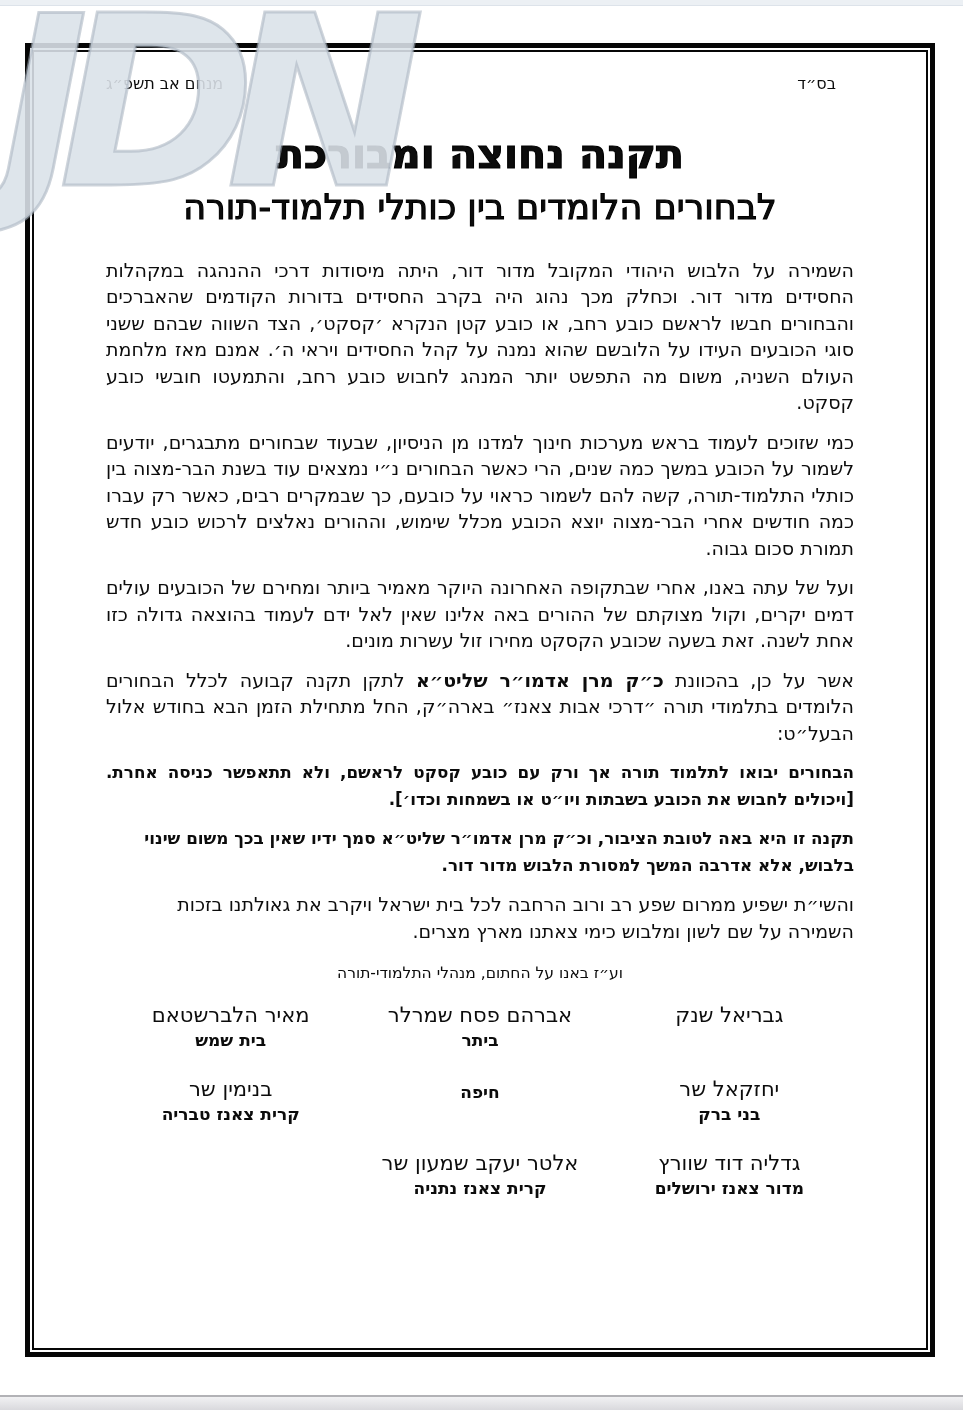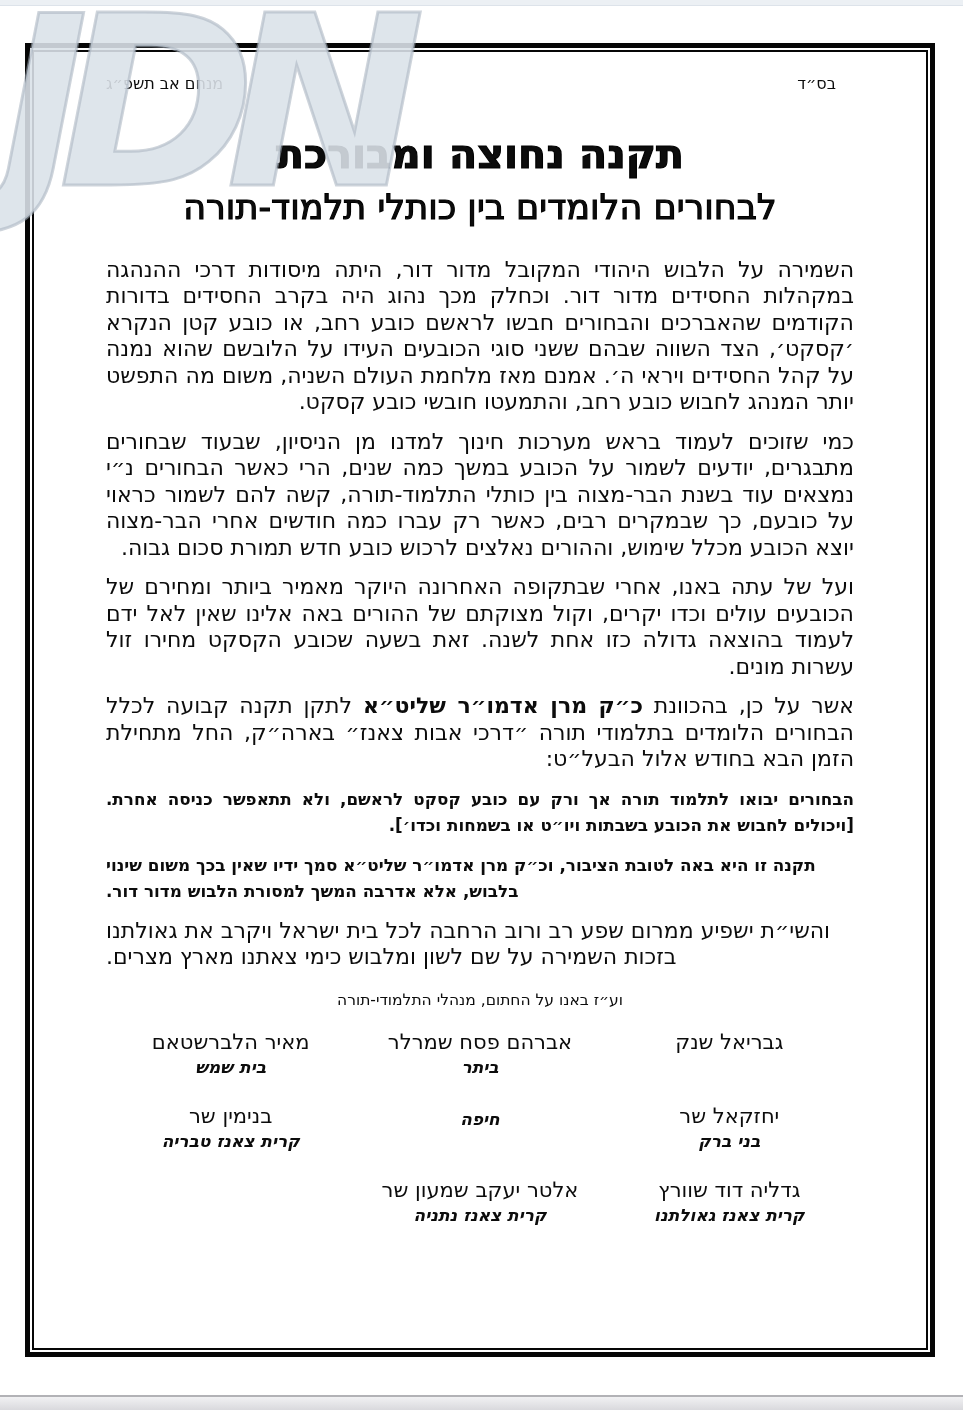--- a/index.html
+++ b/index.html
@@ -69,43 +69,43 @@
   }
   .doc-subtitle{
     text-align:center;
     font-size:35px;
     font-weight:normal;
     -webkit-text-stroke:1.1px #000;
     margin:5px 0 0 0;
     line-height:1.3;
   }
   .para{
-    font-size:22px;
+    font-size:19px;
     line-height:26.5px;
     text-align:justify;
     margin:13px 0 0 0;
   }
   .para.first{margin-top:26px;}
   .para.bold{font-weight:bold;font-size:16.8px;}
-  .para.centered{text-align:left;}
+  .para.centered{text-align:right;}
   .b{font-weight:bold;}
   .closing{
     text-align:center;
     font-size:15.5px;
     margin-top:20px;
   }
   .sig-grid{
     display:grid;
     grid-template-columns:1fr 1fr 1fr;
     row-gap:27px;
     margin-top:22px;
     text-align:center;
   }
   .sig-name{font-size:21px;line-height:22px;}
-  .sig-city{font-size:17px;font-weight:bold;line-height:22px;margin-top:3px;font-style:italic;}
+  .sig-city{font-size:17px;font-weight:bold;line-height:22px;margin-top:3px;}
 </style>
 </head>
 <body>
 
 <div class="top-edge"></div>
 
 <div class="watermark">JDN</div>
 
 <div class="frame-outer">
   <div class="frame-inner">
@@ -114,21 +114,21 @@
       <div class="docheader">
         <span class="bsd">בס״ד</span>
         <span class="hdate">מנחם אב תשפ״ג</span>
       </div>
 
       <div class="doc-title">תקנה נחוצה ומבורכת</div>
       <div class="doc-subtitle">לבחורים הלומדים בין כותלי תלמוד-תורה</div>
 
       <p class="para first">השמירה על הלבוש היהודי המקובל מדור דור, היתה מיסודות דרכי ההנהגה במקהלות החסידים מדור דור. וכחלק מכך נהוג היה בקרב החסידים בדורות הקודמים שהאברכים והבחורים חבשו לראשם כובע רחב, או כובע קטן הנקרא ׳קסקט׳, הצד השווה שבהם ששני סוגי הכובעים העידו על הלובשם שהוא נמנה על קהל החסידים ויראי ה׳. אמנם מאז מלחמת העולם השניה, משום מה התפשט יותר המנהג לחבוש כובע רחב, והתמעטו חובשי כובע קסקט.</p>
       <p class="para">כמי שזוכים לעמוד בראש מערכות חינוך למדנו מן הניסיון, שבעוד שבחורים מתבגרים, יודעים לשמור על הכובע במשך כמה שנים, הרי כאשר הבחורים נ״י נמצאים עוד בשנת הבר-מצוה בין כותלי התלמוד-תורה, קשה להם לשמור כראוי על כובעם, כך שבמקרים רבים, כאשר רק עברו כמה חודשים אחרי הבר-מצוה יוצא הכובע מכלל שימוש, וההורים נאלצים לרכוש כובע חדש תמורת סכום גבוה.</p>
-      <p class="para">ועל של עתה באנו, אחרי שבתקופה האחרונה היוקר מאמיר ביותר ומחירם של הכובעים עולים וכדו יקרים, וקול מצוקתם של ההורים באה אלינו שאין לאל ידם לעמוד בהוצאה גדולה כזו אחת לשנה. זאת בשעה שכובע הקסקט מחירו זול עשרות מונים.</p>
+      <p class="para">ועל של עתה באנו, אחרי שבתקופה האחרונה היוקר מאמיר ביותר ומחירם של הכובעים עולים דמים יקרים, וקול מצוקתם של ההורים באה אלינו שאין לאל ידם לעמוד בהוצאה גדולה כזו אחת לשנה. זאת בשעה שכובע הקסקט מחירו זול עשרות מונים.</p>
 
       <p class="para"><span>אשר על כן, בהכוונת </span><span class="b">כ״ק מרן אדמו״ר שליט״א</span><span> לתקן תקנה קבועה לכלל הבחורים הלומדים בתלמודי תורה ״דרכי אבות צאנז״ בארה״ק, החל מתחילת הזמן הבא בחודש אלול הבעל״ט:</span></p>
 
       <p class="para bold">הבחורים יבואו לתלמוד תורה אך ורק עם כובע קסקט לראשם, ולא תתאפשר כניסה אחרת. [ויכולים לחבוש את הכובע בשבתות ויו״ט או בשמחות וכדו׳].</p>
       <p class="para bold centered">תקנה זו היא באה לטובת הציבור, וכ״ק מרן אדמו״ר שליט״א סמך ידיו שאין בכך משום שינוי בלבוש, אלא אדרבה המשך למסורת הלבוש מדור דור.</p>
       <p class="para centered">והשי״ת ישפיע ממרום שפע רב ורוב הרחבה לכל בית ישראל ויקרב את גאולתנו בזכות השמירה על שם לשון ומלבוש כימי צאתנו מארץ מצרים.</p>
 
       <div class="closing">וע״ז באנו על החתום, מנהלי התלמודי-תורה</div>
 
       <div class="sig-grid">
@@ -151,21 +151,21 @@
         <div class="sig">
           <div class="sig-city">חיפה</div>
         </div>
         <div class="sig">
           <div class="sig-name">בנימין שר</div>
           <div class="sig-city">קרית צאנז טבריה</div>
         </div>
 
         <div class="sig">
           <div class="sig-name">גדליה דוד שוורץ</div>
-          <div class="sig-city">קרית צאנז גאולתנו</div>
+          <div class="sig-city">מדור צאנז ירושלים</div>
         </div>
         <div class="sig">
           <div class="sig-name">אלטר יעקב שמעון שר</div>
           <div class="sig-city">קרית צאנז נתניה</div>
         </div>
         <div class="sig"></div>
       </div>
 
     </div>
   </div>

